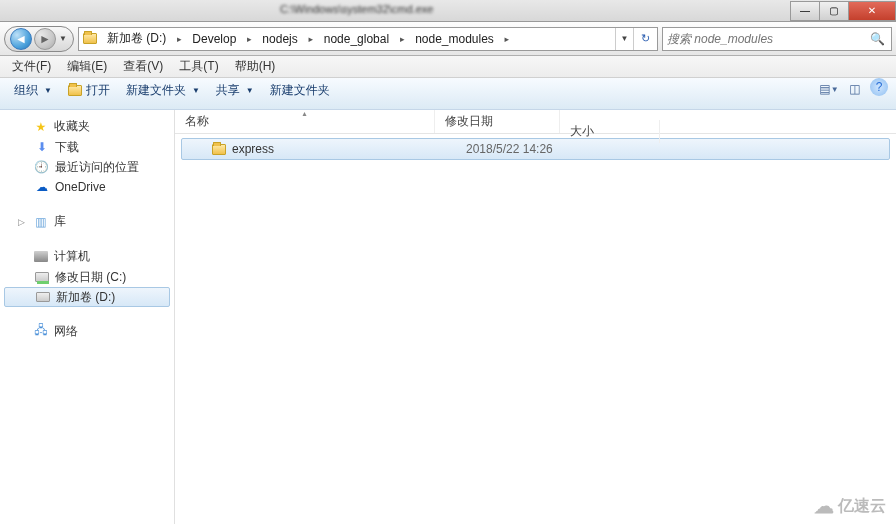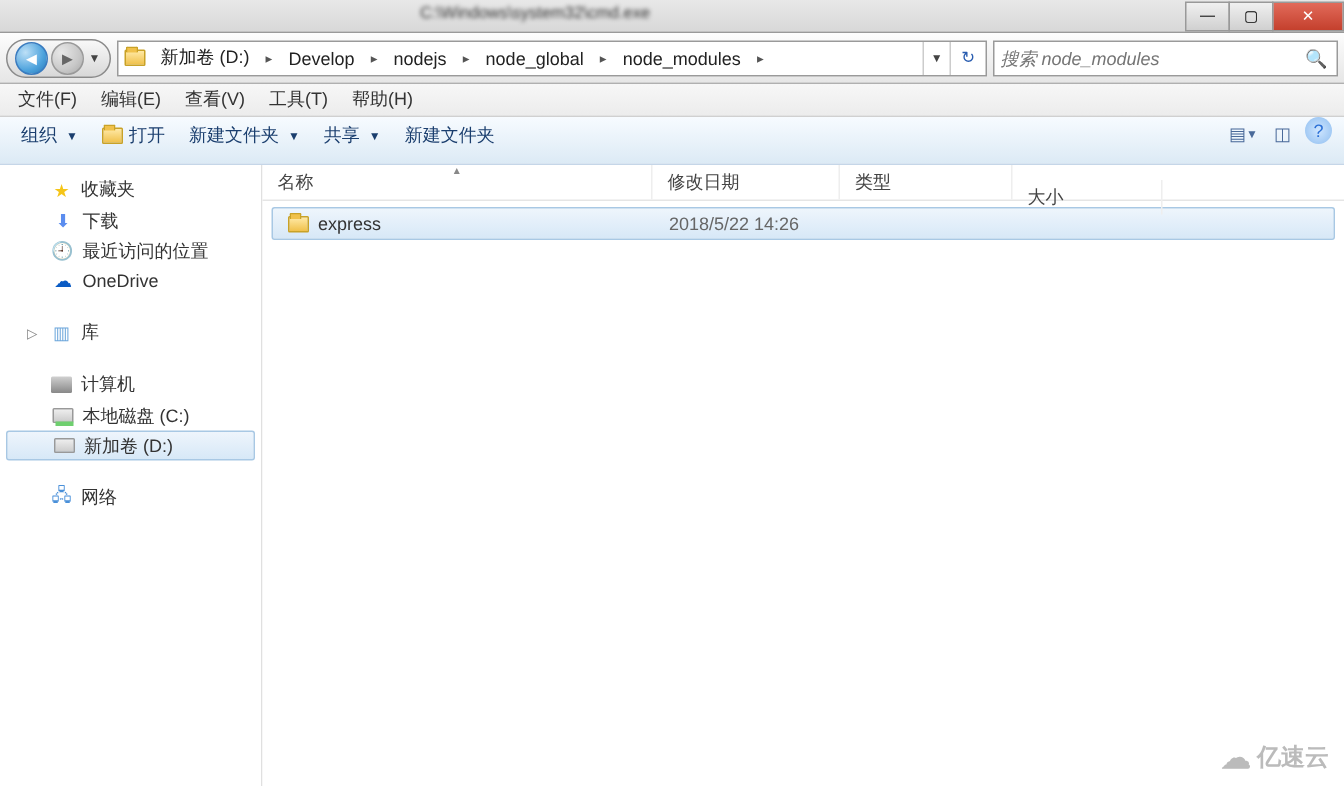--- a/index.html
+++ b/index.html
@@ -71,21 +71,21 @@
 .list-pane { flex: 1; background: #fff; }
 .list-header { display: flex; height: 24px; border-bottom: 1px solid #e5e5e5; align-items: center; }
 .list-header div { font-size: 12px; color: #444; padding: 0 10px; border-right: 1px solid #eee; height: 100%; display: flex; align-items: center; }
 .col-name { width: 260px; position:relative; }
 .col-date { width: 125px; }
 .col-type { width: 115px; }
 .col-size { width: 100px; margin-top: 19px; }
 .sort-ind { position:absolute; left:50%; top:-1px; font-size:8px; color:#888; transform:translateX(-50%); }
 
 .list-row { display: flex; height: 22px; align-items: center; margin: 4px 6px 0 6px; }
-.list-row.selected { background: linear-gradient(#eef5fc,#d7e8f7); border: 1px solid #a8c8e4; border-radius: 2px; }
+.list-row.selected { background: linear-gradient(#eef5fc,#d7e8f7); border: 1px solid #a8c8e4; border-radius: 2px; padding-left: 20px; }
 .list-row div { font-size: 12px; color: #333; padding: 0 10px; display: flex; align-items: center; gap: 6px; }
 .list-row .col-name { width: 254px; }
 .list-row .col-date { width: 125px; color: #666; }
 .list-row .col-type { width: 115px; color: #666; }
 
 
 .watermark { position: absolute; right: 10px; bottom: 6px; font-size: 16px; color: #bbb; font-weight: bold; display: flex; align-items: center; gap: 4px; }
 .watermark .cloud { font-size: 20px; }
 </style>
 </head>
@@ -208,21 +208,21 @@
           <span class="tri"></span>
           <span class="ic">
             <span class="ic-comp"></span>
           </span>
           <span>计算机</span>
         </div>
       <div class="nav-item">
           <span class="ic">
             <span class="ic-drive c"></span>
           </span>
-          <span>本地磁盘 (C:)</span>
+          <span>修改日期 (C:)</span>
         </div>
       <div class="nav-item selected">
           <span class="ic">
             <span class="ic-drive"></span>
           </span>
           <span>新加卷 (D:)</span>
         </div>
     </div>
     <div class="nav-group">
       <div class="nav-head">
@@ -233,21 +233,20 @@
     </div>
   </div>
 
   <div class="list-pane">
     <div class="list-header">
       <div class="col-name">
           <span class="sort-ind">▴</span>
           <span>名称</span>
         </div>
       <div class="col-date">修改日期</div>
-      <div class="col-type">类型</div>
       <div class="col-size">大小</div>
     </div>
     <div class="list-row selected">
       <div class="col-name">
           <span class="folder-ic"></span>
           <span>express</span>
         </div>
       <div class="col-date">2018/5/22 14:26</div>
       <div class="col-size"></div>
     </div>

